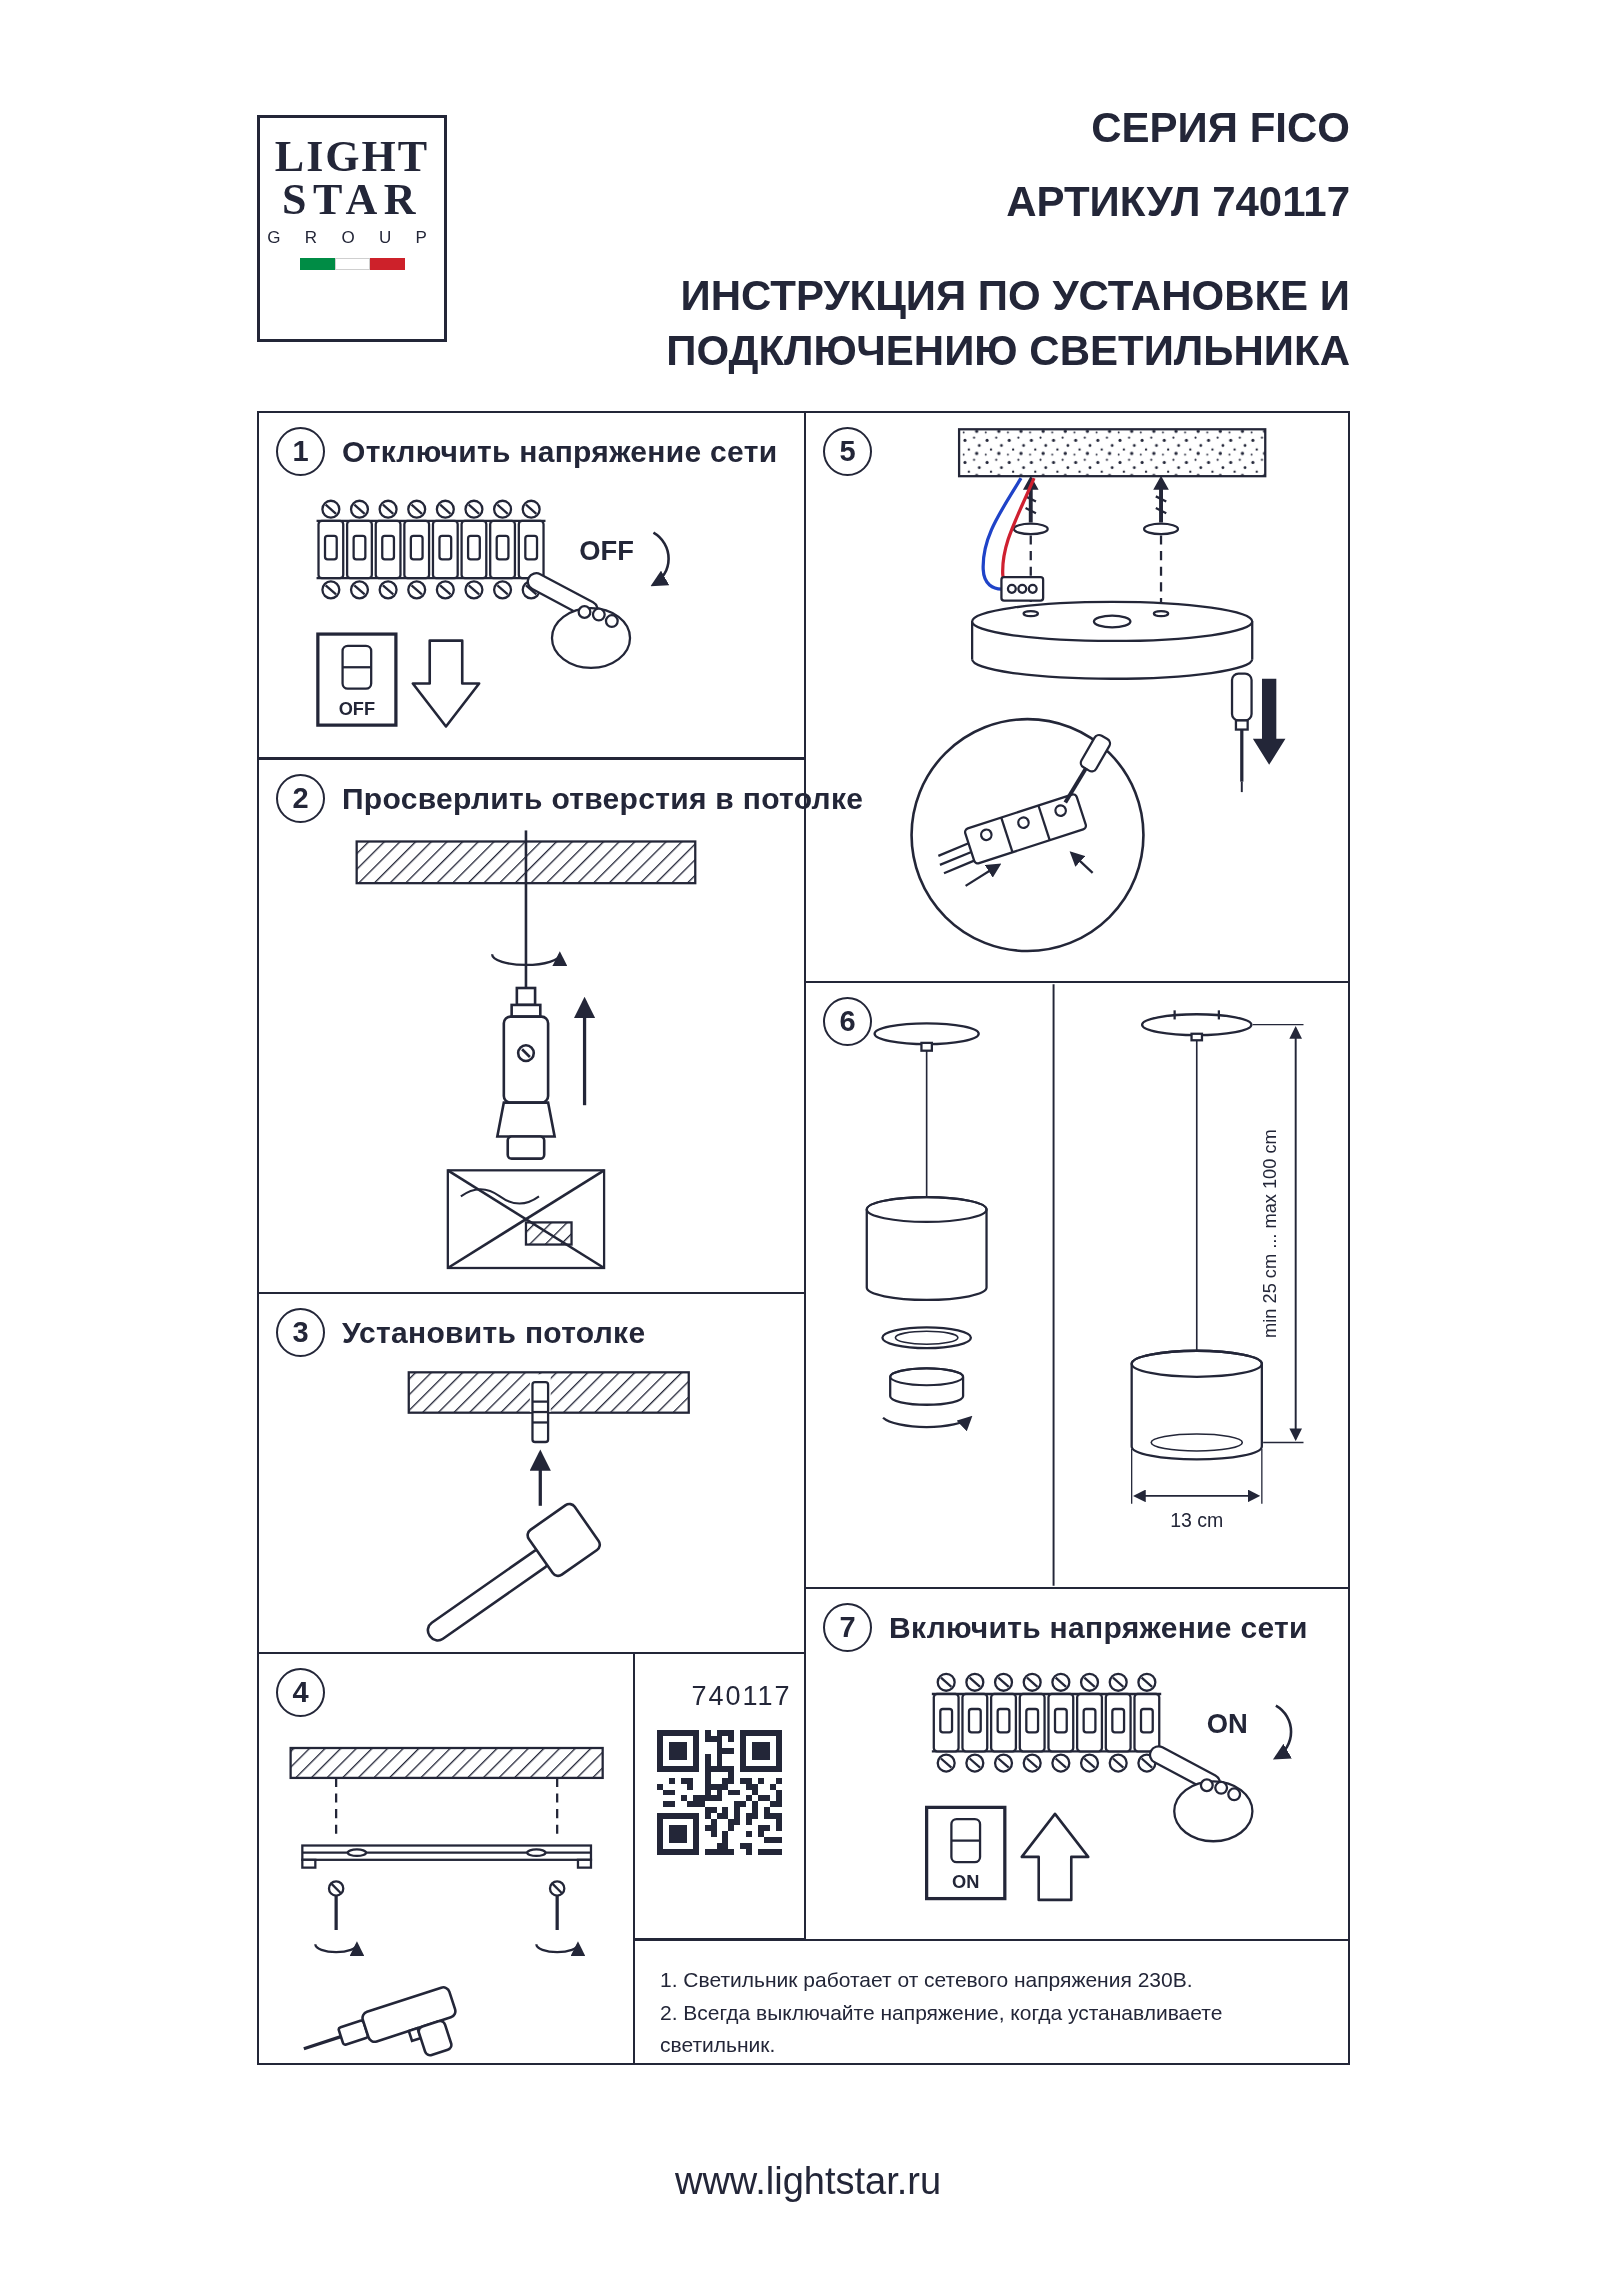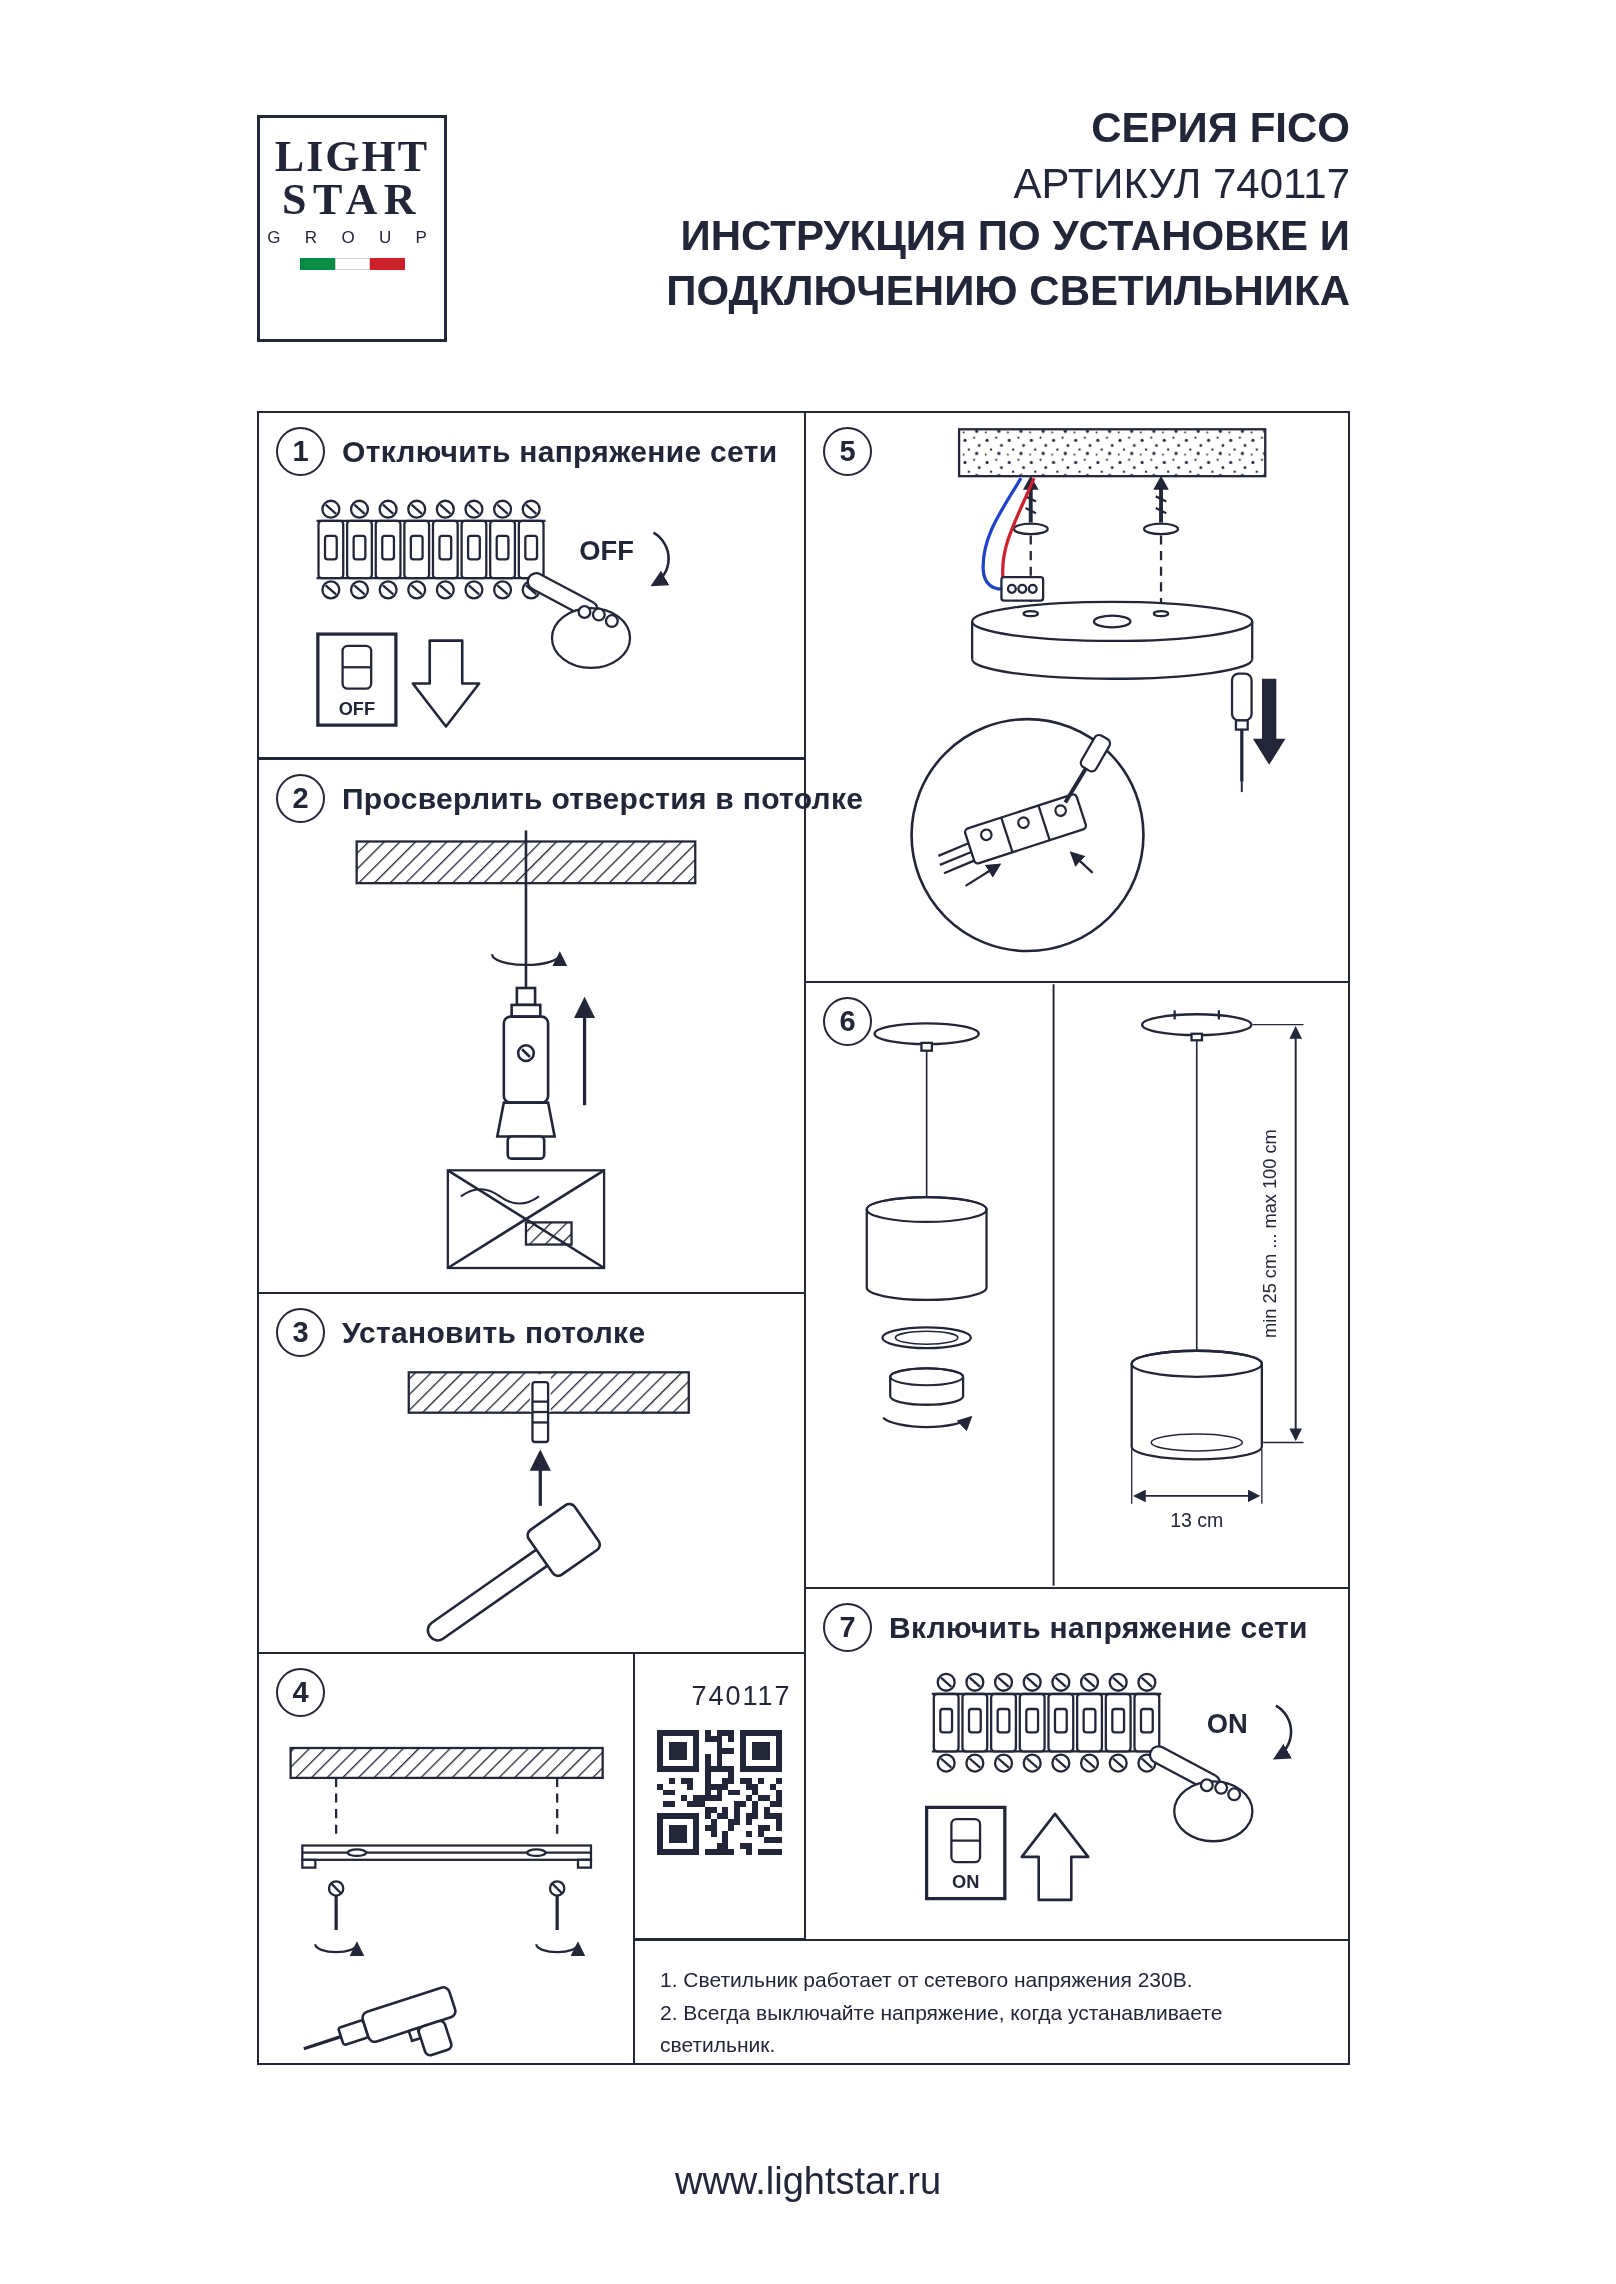--- a/index.html
+++ b/index.html
@@ -21,22 +21,22 @@
   .logo-l1,.logo-l2{ font-family:"Liberation Serif", serif; font-weight:bold;
                      font-size:44px; line-height:.98; }
   .logo-l1{ letter-spacing:2px; }
   .logo-l2{ letter-spacing:6.5px; }
   .logo-l3{ font-size:17px; letter-spacing:9.8px; margin-top:6.5px; }
   .flag{ display:flex; justify-content:center; margin-top:10.4px; }
   .flag span{ width:35px; height:11.7px; display:block; }
 
   .titles{ position:absolute; top:104px; right:266px; text-align:right; }
   .series{ font-size:42px; font-weight:bold; }
-  .article{ font-size:42px; font-weight:normal; margin-top:8px; }
-  .doctitle{ font-size:42px; font-weight:bold; line-height:1.32; }
+  .article{ font-size:42px; font-weight:bold; margin-top:26px; }
+  .doctitle{ font-size:42px; font-weight:bold; margin-top:42px; line-height:1.32; }
 
   .qr-num{ text-align:center; margin-top:27px; font-size:27px; letter-spacing:2px;padding-left:44px; }
   .qr-svg{ display:block; margin:18px auto 0; width:125px; height:125px; }
 
   .notes{ padding:23.4px 25px; font-size:21px; line-height:1.55; }
   .footer{ position:absolute; top:2160px; left:50%; transform:translateX(-50%);
            font-size:38px; font-weight:normal; }
 </style>
 </head>
 <body>

